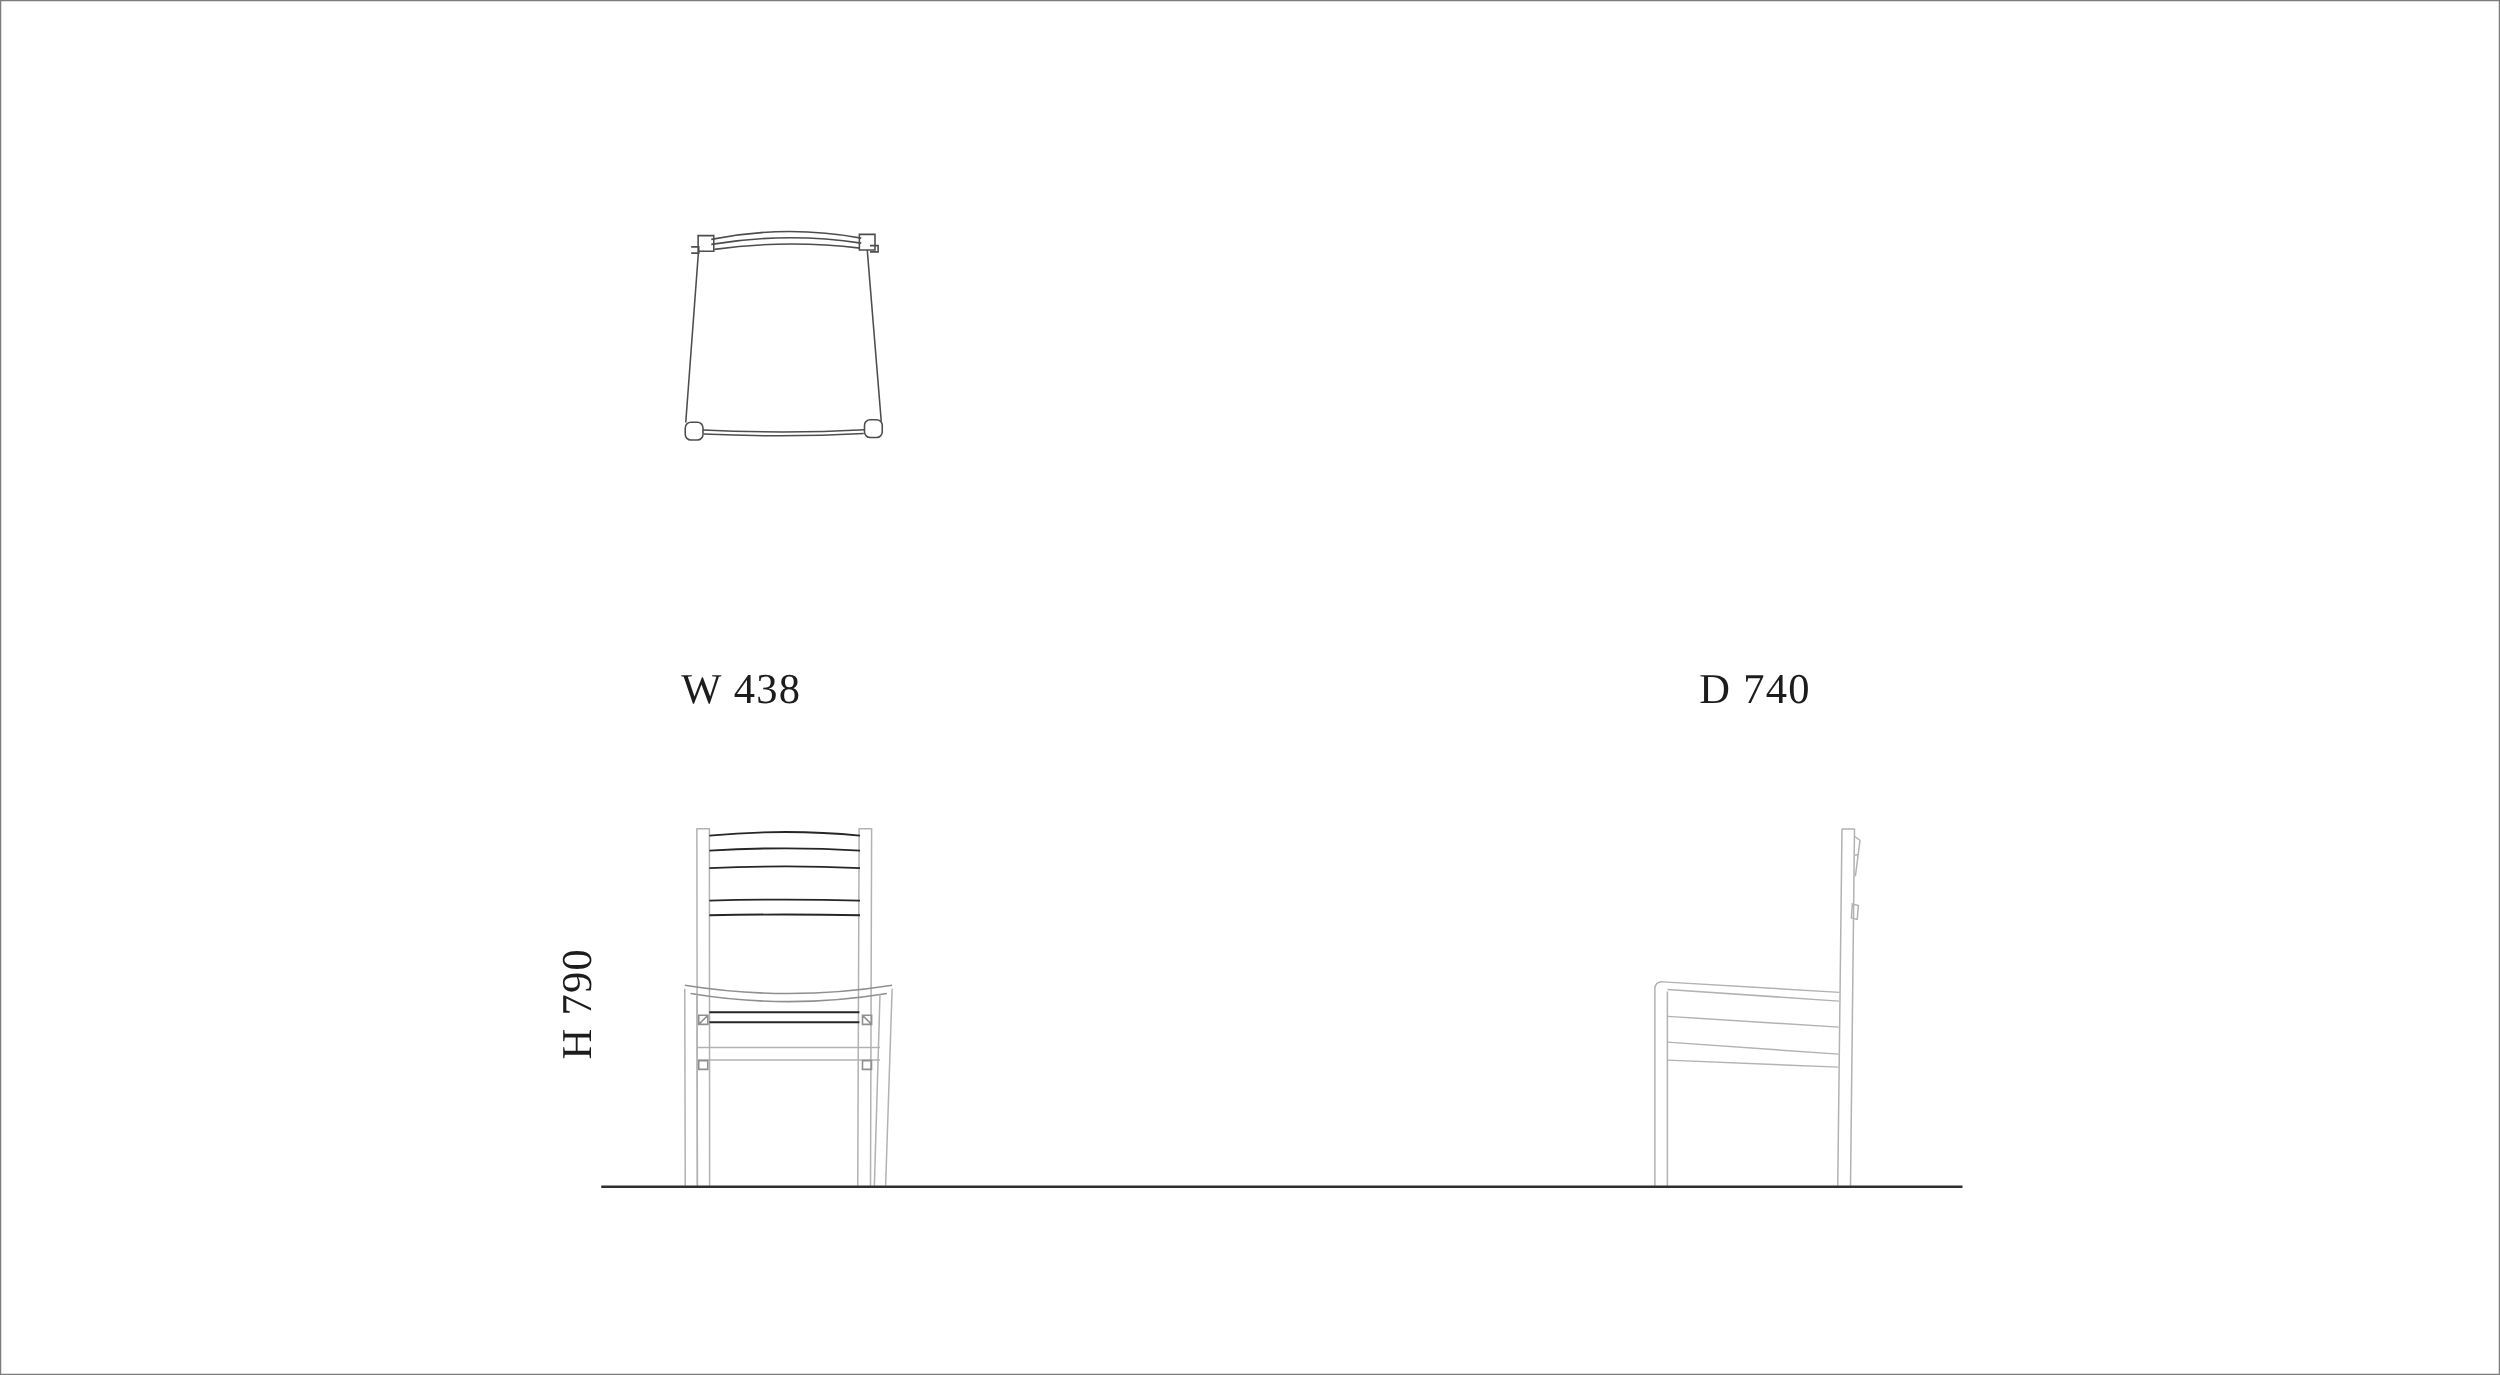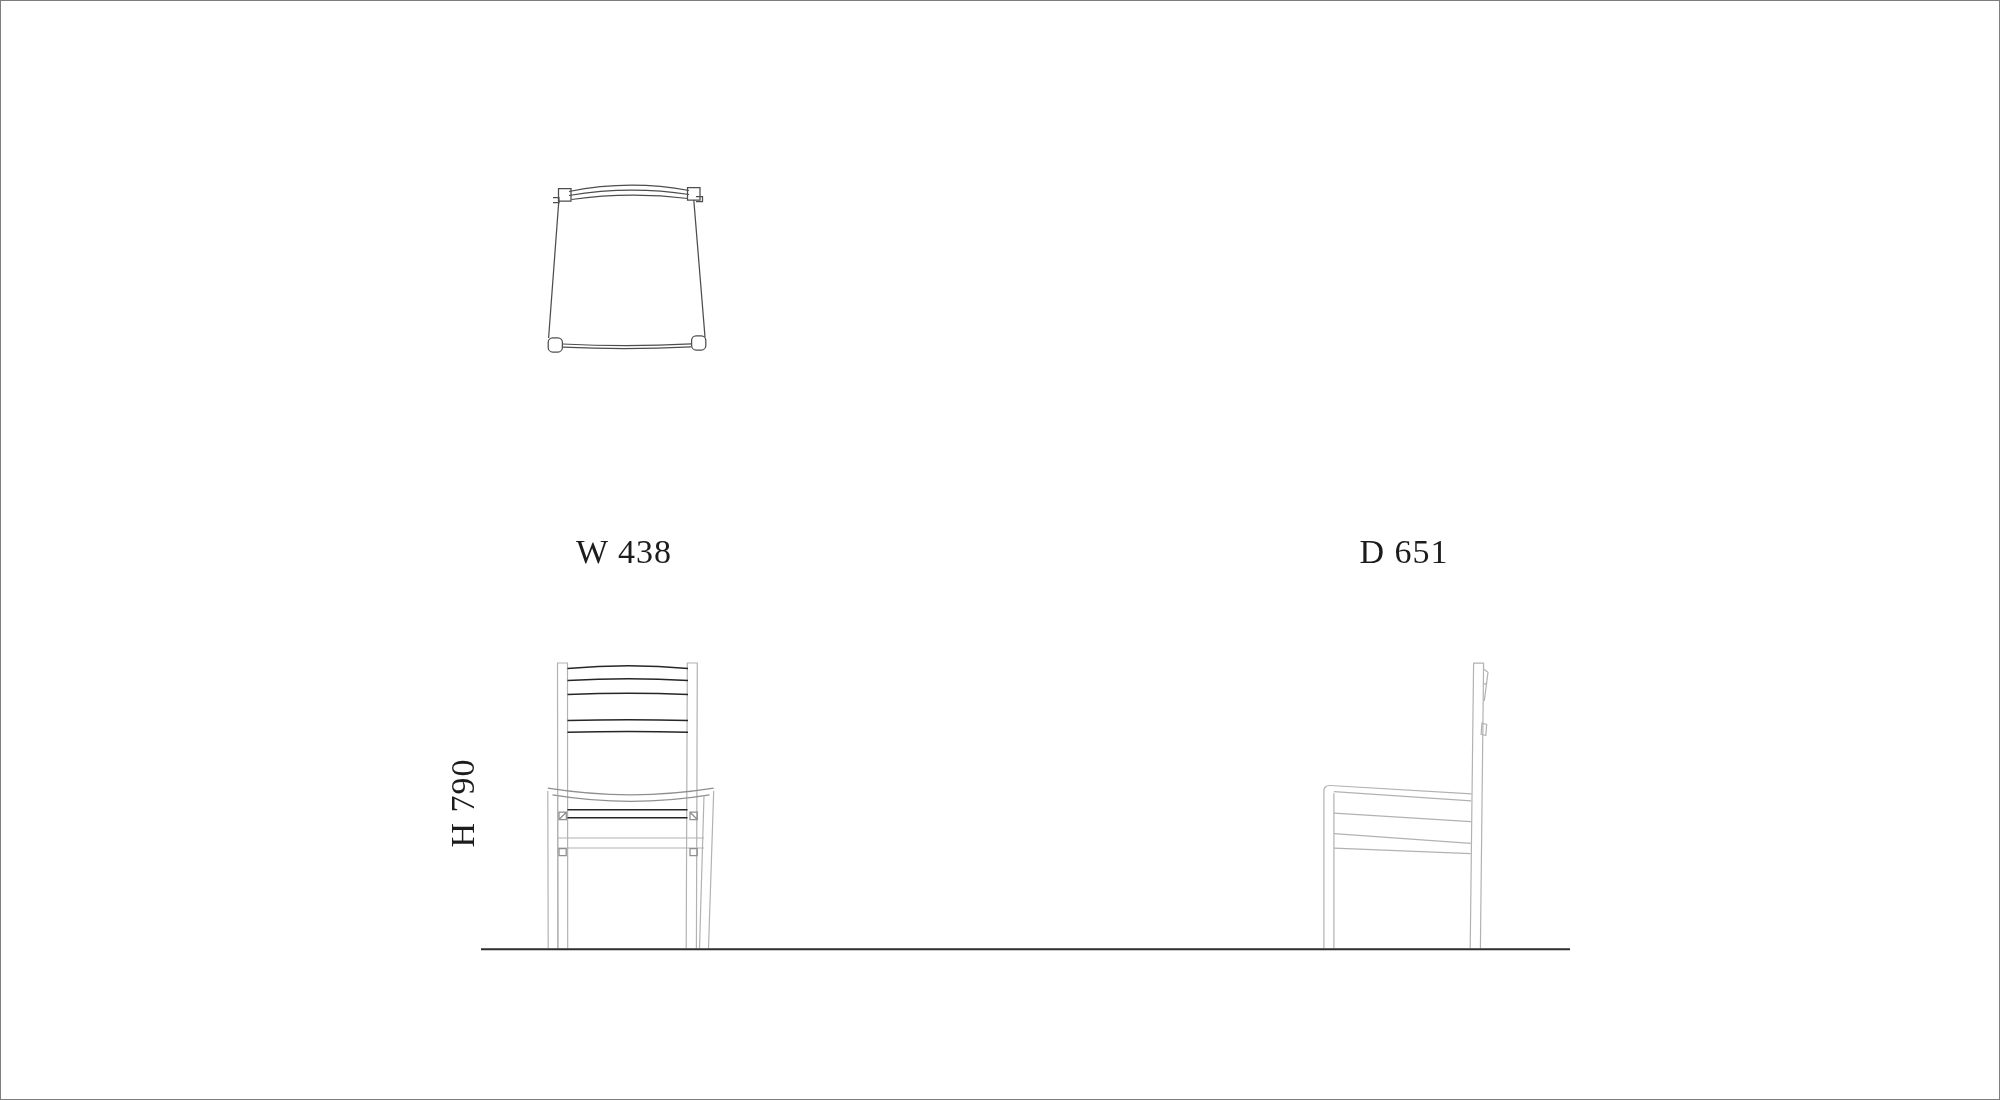--- a/index.html
+++ b/index.html
@@ -29,21 +29,21 @@
   .gr  { stroke: var(--ground,    #2e2e2e); stroke-width: 2;    fill: none; }
   .dim-label {
     position: absolute;
     font-size: 34px;
     letter-spacing: 1px;
     color: var(--text, #1c1c1c);
     white-space: nowrap;
     transform: translate(-50%, -50%);
     user-select: none;
   }
-  #label-w { left: 623px;  top: 551px; }
+  #label-w { left: 592px;  top: 551px; }
   #label-d { left: 1403px; top: 551px; }
   #label-h {
     left: 462px; top: 802px;
     transform: translate(-50%, -50%) rotate(-90deg);
   }
 </style>
 </head>
 <body>
 
 <div class="sheet">
@@ -110,17 +110,17 @@
                M1333 812.1 L1470 820.7
                M1333 832.7 L1469.8 842.3
                M1333 847.1 L1469.6 852.7"></path>
     </g>
 
     <path class="gr" d="M480 948.3 L1569 948.3"></path>
   </svg>
 
   <div class="dim-label" id="label-w">W 438</div>
 
-  <div class="dim-label" id="label-d">D 651</div>
+  <div class="dim-label" id="label-d">D 740</div>
 
   <div class="dim-label" id="label-h">H 790</div>
 
 </div>
 
 </body></html>

